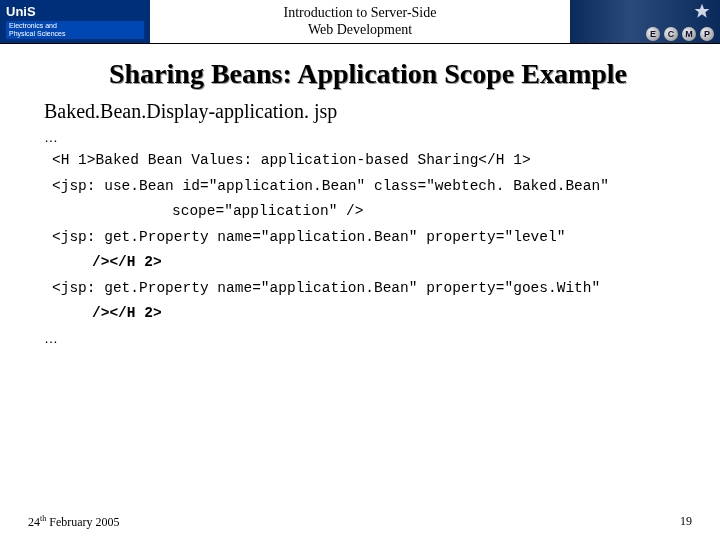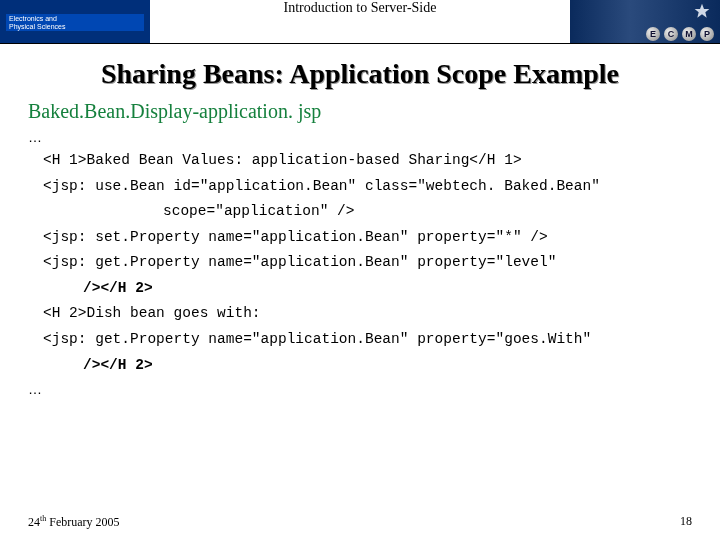--- a/index.html
+++ b/index.html
@@ -40,21 +40,21 @@
     padding: 1px 3px;
     margin-top: 2px;
     display: inline-block;
     line-height: 1.1;
   }
   .header-center {
     flex: 1;
     display: flex;
     flex-direction: column;
     align-items: center;
-    justify-content: flex-start;
+    justify-content: center;
     font-size: 14px;
     color: #000;
     line-height: 1.2;
   }
   .header-right {
     width: 150px;
     background: linear-gradient(90deg, #0a2a5c 0%, #2a4a7c 40%, #0a2a5c 100%);
     display: flex;
     align-items: flex-end;
     justify-content: flex-end;
@@ -73,45 +73,45 @@
     align-items: center;
     justify-content: center;
   }
   .hr-star {
     position: absolute;
     top: 3px;
     right: 10px;
     width: 16px; height: 16px;
   }
   .content {
-    padding: 8px 28px 0 28px;
+    padding: 8px 28px 0 44px;
   }
   h1.slide-title {
     font-size: 28px;
     font-weight: bold;
     text-align: center;
     color: #000;
     text-shadow: 1px 1px 0 #999;
     margin: 6px 0 10px 0;
   }
   .filename {
     font-size: 20px;
-    color: #15803d;
+    color: #000000;
     margin-bottom: 6px;
   }
   .ellipsis {
     font-family: Arial, sans-serif;
     font-size: 14px;
     margin: 4px 0;
   }
   .code-line {
     font-family: "Courier New", Courier, monospace;
     font-size: 14.5px;
     color: #000;
-    margin: 6px 15px;
+    margin: 6px 8px;
     white-space: pre-wrap;
     line-height: 1.35;
   }
   .code-indent {
     padding-left: 120px;
   }
   .code-indent2 {
     padding-left: 40px;
     font-weight: bold;
   }
@@ -130,27 +130,29 @@
     position: absolute;
     left: 50%;
     transform: translateX(-50%);
   }
 </style>
 </head>
 <body>
 
 <div class="header">
   <div class="header-left">
+    <div class="unis">UniS</div>
     <div class="dept">
       <span>Electronics and</span><br>
       <span>Physical Sciences</span>
     </div>
   </div>
   <div class="header-center">
     <span>Introduction to Server-Side</span>
+    <span>Web Development</span>
   </div>
   <div class="header-right">
     <svg class="hr-star" viewBox="0 0 24 24">
         <polygon points="12,1 15,9 23,9 17,14 19,22 12,17 5,22 7,14 1,9 9,9" fill="#cfd8e6"></polygon>
       </svg>
     <div class="hr-circle">E</div>
     <div class="hr-circle">C</div>
     <div class="hr-circle">M</div>
     <div class="hr-circle">P</div>
   </div>
@@ -159,32 +161,30 @@
 <div class="content">
   <h1 class="slide-title">Sharing Beans: Application Scope Example</h1>
   <div class="filename">Baked.Bean.Display-application. jsp</div>
   <div class="ellipsis">…</div>
 
   <div class="code-line">&lt;H 1&gt;Baked Bean Values: application-based Sharing&lt;/H 1&gt;</div>
 
   <div class="code-line">&lt;jsp: use.Bean id="application.Bean" class="webtech. Baked.Bean"</div>
   <div class="code-line code-indent">scope="application" /&gt;</div>
 
-  <div class="code-line">&lt;jsp: set.Property name="application.Bean" property="*" /&gt;</div>
 
 
   <div class="code-line">&lt;jsp: get.Property name="application.Bean" property="level"</div>
   <div class="code-line code-indent2">/&gt;&lt;/H 2&gt;</div>
 
-  <div class="code-line">&lt;H 2&gt;Dish bean goes with:</div>
 
   <div class="code-line">&lt;jsp: get.Property name="application.Bean" property="goes.With"</div>
   <div class="code-line code-indent2">/&gt;&lt;/H 2&gt;</div>
 
   <div class="ellipsis">…</div>
 </div>
 
 <div class="footer">
   <div>
     <span>24</span><sup>th</sup><span> February 2005</span>
   </div>
-  <div>18</div>
+  <div>19</div>
 </div>
 
 </body></html>

